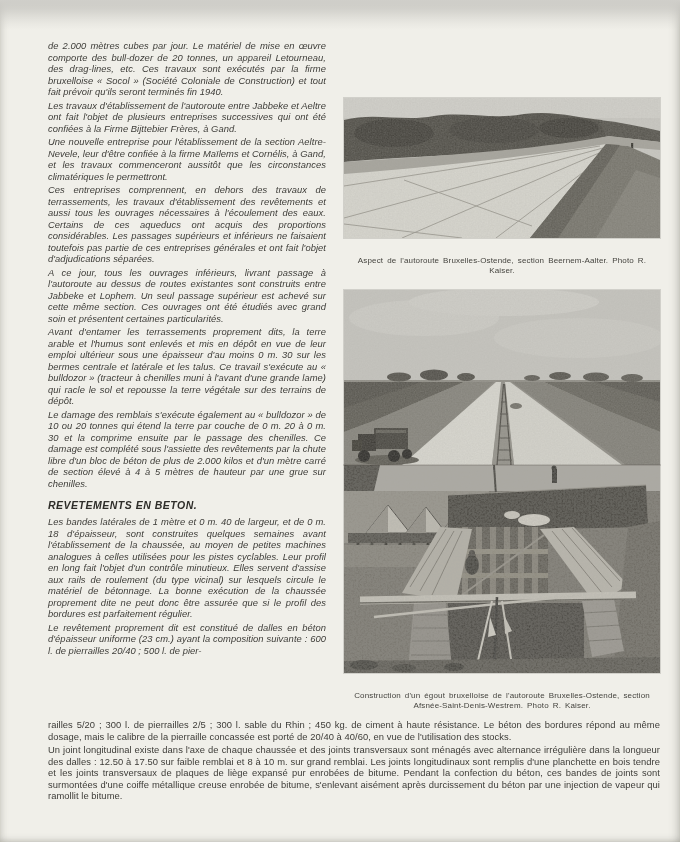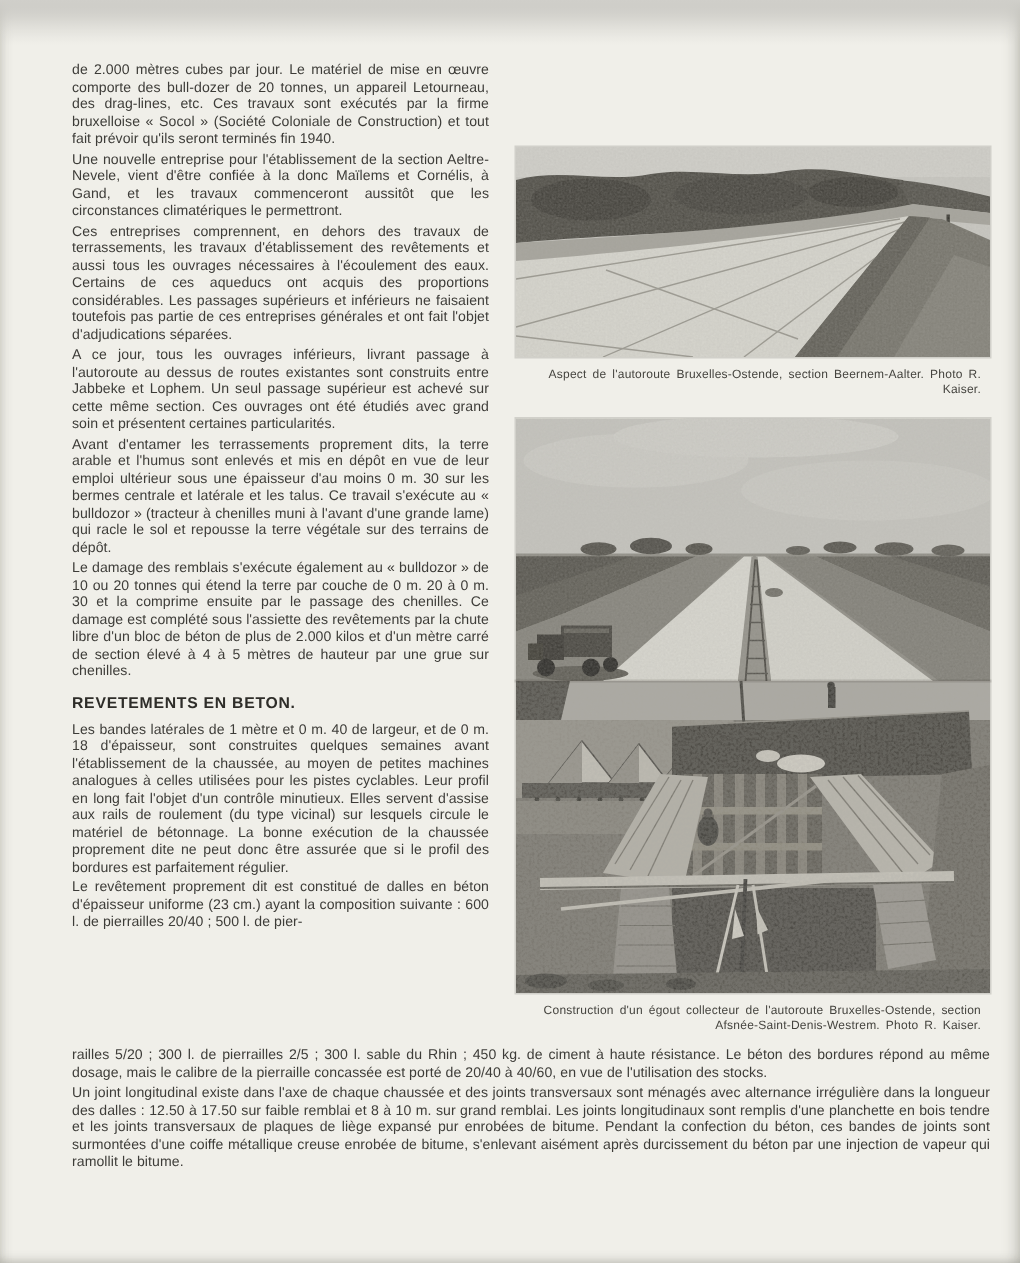--- a/index.html
+++ b/index.html
@@ -9,52 +9,53 @@
     font-family:"Liberation Sans", sans-serif; color:#3b3a36;
     box-shadow: inset 0 16px 14px -8px rgba(90,88,80,0.35),
                 inset -8px 0 10px -6px rgba(90,88,80,0.28),
                 inset 6px 0 8px -5px rgba(90,88,80,0.18),
                 inset 0 -5px 7px -4px rgba(90,88,80,0.30);
   }
   .topband { position:absolute; top:0; left:0; right:0; height:30px;
     background:linear-gradient(#d0cfca, rgba(240,239,233,0)); }
   .content { position:absolute; top:40px; left:48px; width:612px; }
   .columns { display:flex; gap:18px; }
-  .col-left { width:278px; }
+  .col-left { width:278px;font-style:italic; }
   .col-right { width:316px; padding-top:58px; }
   p.body-text {
     font-size:9.4px; line-height:11.5px; text-align:justify;
     margin:0 0 2px 0; letter-spacing:0.05px; color:#3d3c38;
   }
   h3.section-heading {
     font-size:10.5px; font-weight:bold; letter-spacing:0.5px;
     margin:10px 0 5px 0; color:#2e2d29;
   }
   figure { margin:0; }
   .photo { display:block; width:316px; outline:1px solid rgba(70,68,62,0.18); }
   .caption {
-    font-size:8px; line-height:10px; text-align:right; color:#45443f;
-    margin:7px 6px 0 6px; word-spacing:1.6px; letter-spacing:0.15px;
+    font-size:8px; line-height:10px; text-align:center; color:#45443f;
+    margin:18px 6px 0 6px; word-spacing:1.6px; letter-spacing:0.15px;
   }
   .cap1 { margin-bottom:14px; }
   .cap2 { margin-bottom:20px; }
   .cap3 { margin-bottom:2px; }
   .bottom-block { margin-top:6px; width:612px; }
 </style>
 </head>
 <body>
 
 <div class="page">
   <div class="topband"></div>
   <div class="content">
     <div class="columns">
 
       <div class="col-left">
         <p class="body-text">de 2.000 mètres cubes par jour. Le matériel de mise en œuvre comporte des bull-dozer de 20 tonnes, un appareil Letourneau, des drag-lines, etc. Ces travaux sont exécutés par la firme bruxelloise « Socol » (Société Coloniale de Construction) et tout fait prévoir qu'ils seront terminés fin 1940.</p>
-        <p class="body-text">Une nouvelle entreprise pour l'établissement de la section Aeltre-Nevele, vient d'être confiée à la donc Maïlems et Cornélis, à Gand, et les travaux commenceront aussitôt que les circonstances climatériques le permettront.</p>
+        <p class="body-text">Les travaux d'établissement de l'autoroute entre Jabbeke et Aeltre ont fait l'objet de plusieurs entreprises successives qui ont été confiées à la Firme Bijttebier Frères, à Gand.</p>
+        <p class="body-text">Une nouvelle entreprise pour l'établissement de la section Aeltre-Nevele, leur d'être confiée à la firme Maïlems et Cornélis, à Gand, et les travaux commenceront aussitôt que les circonstances climatériques le permettront.</p>
         <p class="body-text">Ces entreprises comprennent, en dehors des travaux de terrassements, les travaux d'établissement des revêtements et aussi tous les ouvrages nécessaires à l'écoulement des eaux. Certains de ces aqueducs ont acquis des proportions considérables. Les passages supérieurs et inférieurs ne faisaient toutefois pas partie de ces entreprises générales et ont fait l'objet d'adjudications séparées.</p>
         <p class="body-text">A ce jour, tous les ouvrages inférieurs, livrant passage à l'autoroute au dessus de routes existantes sont construits entre Jabbeke et Lophem. Un seul passage supérieur est achevé sur cette même section. Ces ouvrages ont été étudiés avec grand soin et présentent certaines particularités.</p>
         <p class="body-text">Avant d'entamer les terrassements proprement dits, la terre arable et l'humus sont enlevés et mis en dépôt en vue de leur emploi ultérieur sous une épaisseur d'au moins 0 m. 30 sur les bermes centrale et latérale et les talus. Ce travail s'exécute au « bulldozor » (tracteur à chenilles muni à l'avant d'une grande lame) qui racle le sol et repousse la terre végétale sur des terrains de dépôt.</p>
         <p class="body-text">Le damage des remblais s'exécute également au « bulldozor » de 10 ou 20 tonnes qui étend la terre par couche de 0 m. 20 à 0 m. 30 et la comprime ensuite par le passage des chenilles. Ce damage est complété sous l'assiette des revêtements par la chute libre d'un bloc de béton de plus de 2.000 kilos et d'un mètre carré de section élevé à 4 à 5 mètres de hauteur par une grue sur chenilles.</p>
         <h3 class="section-heading">REVETEMENTS EN BETON.</h3>
         <p class="body-text">Les bandes latérales de 1 mètre et 0 m. 40 de largeur, et de 0 m. 18 d'épaisseur, sont construites quelques semaines avant l'établissement de la chaussée, au moyen de petites machines analogues à celles utilisées pour les pistes cyclables. Leur profil en long fait l'objet d'un contrôle minutieux. Elles servent d'assise aux rails de roulement (du type vicinal) sur lesquels circule le matériel de bétonnage. La bonne exécution de la chaussée proprement dite ne peut donc être assurée que si le profil des bordures est parfaitement régulier.</p>
         <p class="body-text">Le revêtement proprement dit est constitué de dalles en béton d'épaisseur uniforme (23 cm.) ayant la composition suivante : 600 l. de pierrailles 20/40 ; 500 l. de pier-</p>
       </div>
 
       <div class="col-right">
@@ -238,21 +239,21 @@
             <line x1="158" y1="136" x2="168" y2="200" stroke="#c9c6bc" stroke-width="2"></line>
             <line x1="153" y1="132" x2="150" y2="206" stroke="#242320" stroke-width="2.5"></line>
             <path d="M146,152 l6,18 l-8,2 Z" fill="#d8d5cb"></path>
             <path d="M160,150 l8,16 l-7,3 Z" fill="#ccc9bf"></path>
             <path d="M0,196 L316,192 L316,208 L0,208 Z" fill="#4b4942"></path>
             <ellipse cx="20" cy="200" rx="14" ry="5" fill="#2e2d28"></ellipse>
             <ellipse cx="60" cy="203" rx="12" ry="4" fill="#33322c"></ellipse>
             <ellipse cx="110" cy="202" rx="10" ry="4" fill="#2b2a25"></ellipse>
             <rect width="316" height="208" filter="url(#g3)" opacity="0.4"></rect>
           </svg>
-          <figcaption class="caption cap3">Construction d'un égout collecteur de l'autoroute Bruxelles-Ostende, section Afsnée-Saint-Denis-Westrem. Photo R. Kaiser.</figcaption>
+          <figcaption class="caption cap3">Construction d'un égout bruxelloise de l'autoroute Bruxelles-Ostende, section Afsnée-Saint-Denis-Westrem. Photo R. Kaiser.</figcaption>
         </figure>
 
       </div>
     </div>
 
     <div class="bottom-block">
       <p class="body-text">railles 5/20 ; 300 l. de pierrailles 2/5 ; 300 l. sable du Rhin ; 450 kg. de ciment à haute résistance. Le béton des bordures répond au même dosage, mais le calibre de la pierraille concassée est porté de 20/40 à 40/60, en vue de l'utilisation des stocks.</p>
       <p class="body-text">Un joint longitudinal existe dans l'axe de chaque chaussée et des joints transversaux sont ménagés avec alternance irrégulière dans la longueur des dalles : 12.50 à 17.50 sur faible remblai et 8 à 10 m. sur grand remblai. Les joints longitudinaux sont remplis d'une planchette en bois tendre et les joints transversaux de plaques de liège expansé pur enrobées de bitume. Pendant la confection du béton, ces bandes de joints sont surmontées d'une coiffe métallique creuse enrobée de bitume, s'enlevant aisément après durcissement du béton par une injection de vapeur qui ramollit le bitume.</p>
     </div>
 

